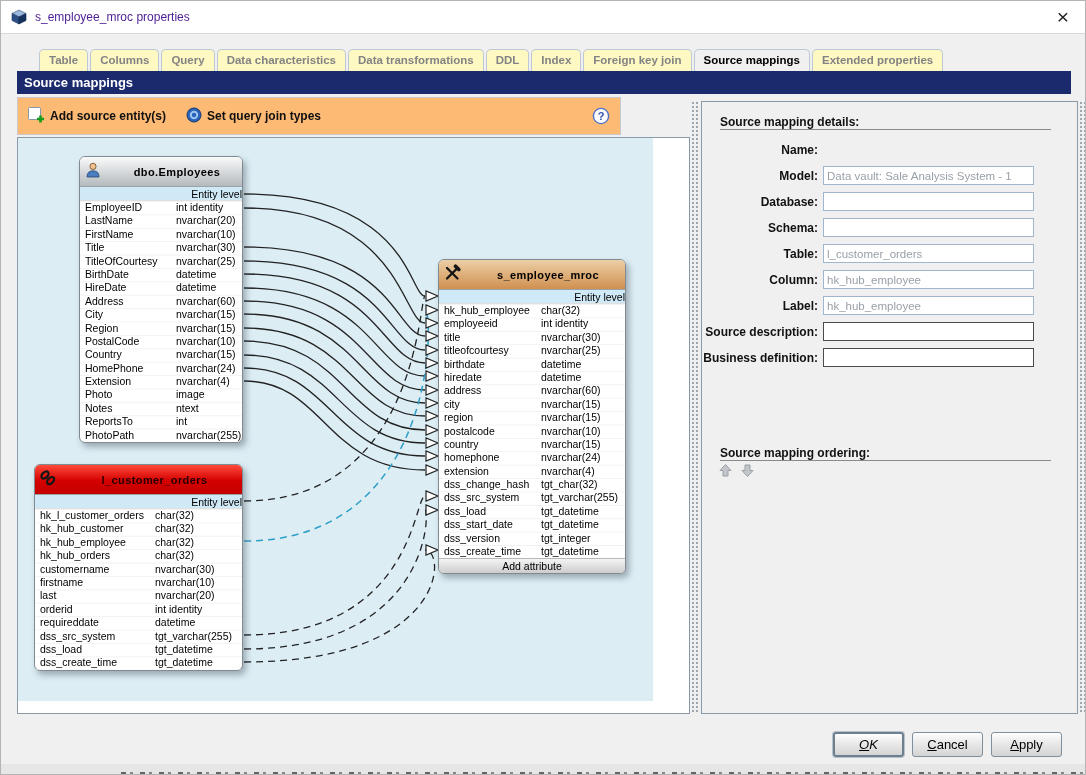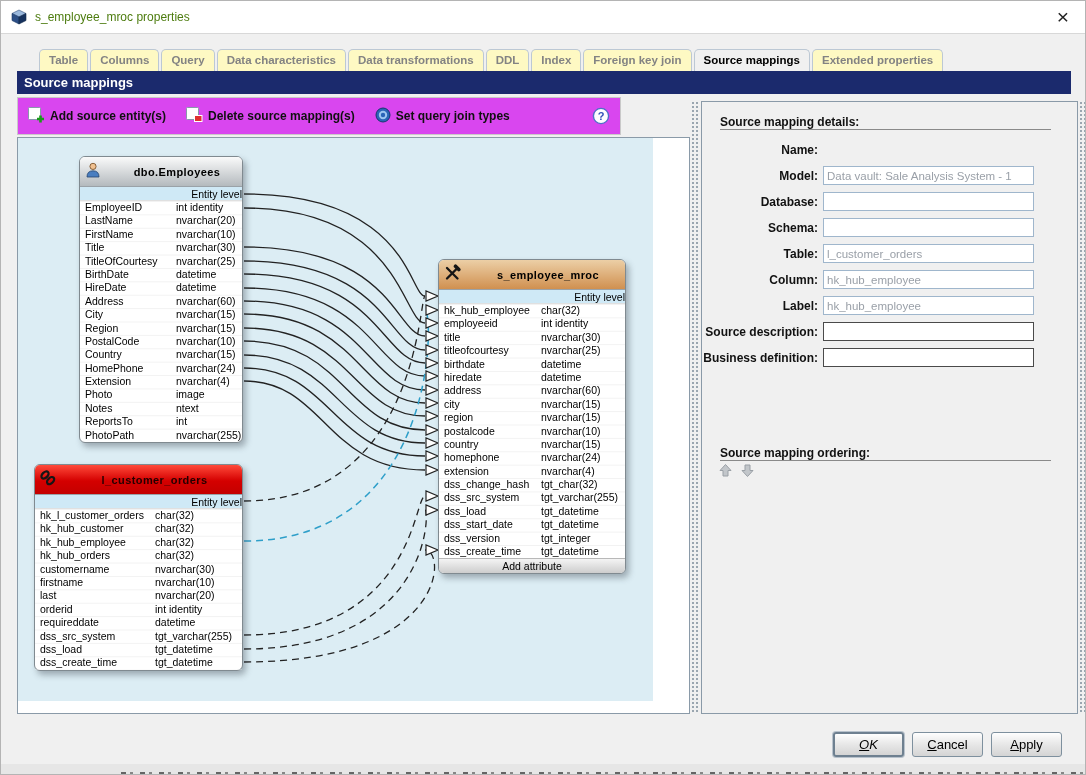--- a/index.html
+++ b/index.html
@@ -2,33 +2,33 @@
 <html><head>
 <meta charset="utf-8">
 <style>
   * { margin:0; padding:0; box-sizing:border-box; }
   html,body { width:1086px; height:775px; font-family:"Liberation Sans", sans-serif; }
   .window { position:relative; width:1086px; height:775px; background:#f0f0f0; border:1px solid #b4b4b4; overflow:hidden; }
 
   
   .titlebar { position:absolute; left:0; top:0; width:100%; height:33px; background:#ffffff; border-bottom:1px solid #d8d8d8; display:flex; align-items:center; padding:0 10px; }
   .titlebar .cube { margin-right:8px; display:inline-flex; }
-  .titlebar .title { font-size:12px; color:#4d7c0f;text-align:right; }
+  .titlebar .title { font-size:12px; color:#4c1d95;text-align:right; }
   .titlebar .close { margin-left:auto; font-size:21px; font-weight:300; color:#222; line-height:20px; cursor:default; padding:0 6px; }
 
   
   .tabs { position:absolute; left:38px; top:48px; height:22px; display:flex; align-items:flex-end; }
   .tab { height:22px; line-height:21px; padding:0 9px; margin-right:2px; background:#fef9c3; border:1px solid #bcc8d4; border-bottom:none; border-radius:5px 5px 0 0; font-size:11.5px; font-weight:bold; color:#838383; white-space:nowrap; }
   .tab.active { color:#000; position:relative; z-index:3; background:#f0f0f0; }
 
   
   .navybar { position:absolute; left:16px; top:70px; width:1054px; height:23px; background:#1b2a6d; color:#fff; font-size:13px; font-weight:bold; line-height:23px; padding-left:7px; }
 
   
-  .toolbar { position:absolute; left:16px; top:96px; width:604px; height:38px; background:#d946ef; border:1px solid #c9c9c9; display:flex; align-items:center; padding:0 10px; }
+  .toolbar { position:absolute; left:16px; top:96px; width:604px; height:38px; background:#fdba74; border:1px solid #c9c9c9; display:flex; align-items:center; padding:0 10px; }
   .tool-item { display:flex; align-items:center; gap:5px; margin-right:20px; font-size:12px; font-weight:bold; color:#101010; cursor:default; }
   .help-btn { margin-left:auto; display:flex; }
 
   
   .diagram { position:absolute; left:16px; top:136px; width:673px; height:577px; background:#ffffff; border:1px solid #8a9aa8; }
   .canvas-blue { position:absolute; left:0; top:0; width:635px; height:563px; background:#dcedf4; z-index:0; }
   #connector-svg { position:absolute; left:0; top:0; z-index:1; }
   .conn-solid { fill:none; stroke:#222; stroke-width:1.3; }
   .conn-dash { fill:none; stroke:#222; stroke-width:1.3; stroke-dasharray:7 5; }
   .conn-dashblue { fill:none; stroke:#2e9fc9; stroke-width:1.5; stroke-dasharray:7 5; }
@@ -120,29 +120,20 @@
 
   <div class="toolbar">
     <div class="tool-item">
       <span>
         <svg width="17" height="17" viewBox="0 0 17 17">
           <rect x="0.5" y="1.5" width="12" height="12" rx="1" fill="#fff" stroke="#8899aa"></rect>
           <path d="M9 13 h7 M12.5 9.5 v7" stroke="#1a9a1a" stroke-width="2.6"></path>
         </svg>
       </span>
       <span>Add source entity(s)</span>
-    </div>
-    <div class="tool-item">
-      <span>
-        <svg width="17" height="17" viewBox="0 0 17 17">
-          <rect x="0.5" y="1.5" width="12" height="12" rx="1" fill="#fff" stroke="#8899aa"></rect>
-          <rect x="8.5" y="9.5" width="7.5" height="6" fill="#e03030" stroke="#fff"></rect>
-        </svg>
-      </span>
-      <span>Delete source mapping(s)</span>
     </div>
     <div class="tool-item">
       <span>
         <svg width="16" height="16" viewBox="0 0 16 16">
           <circle cx="8" cy="8" r="7" fill="#2a64b8" stroke="#16386e"></circle>
           <circle cx="8" cy="8" r="3.2" fill="none" stroke="#9cc4f0" stroke-width="2"></circle>
         </svg>
       </span>
       <span>Set query join types</span>
     </div>

